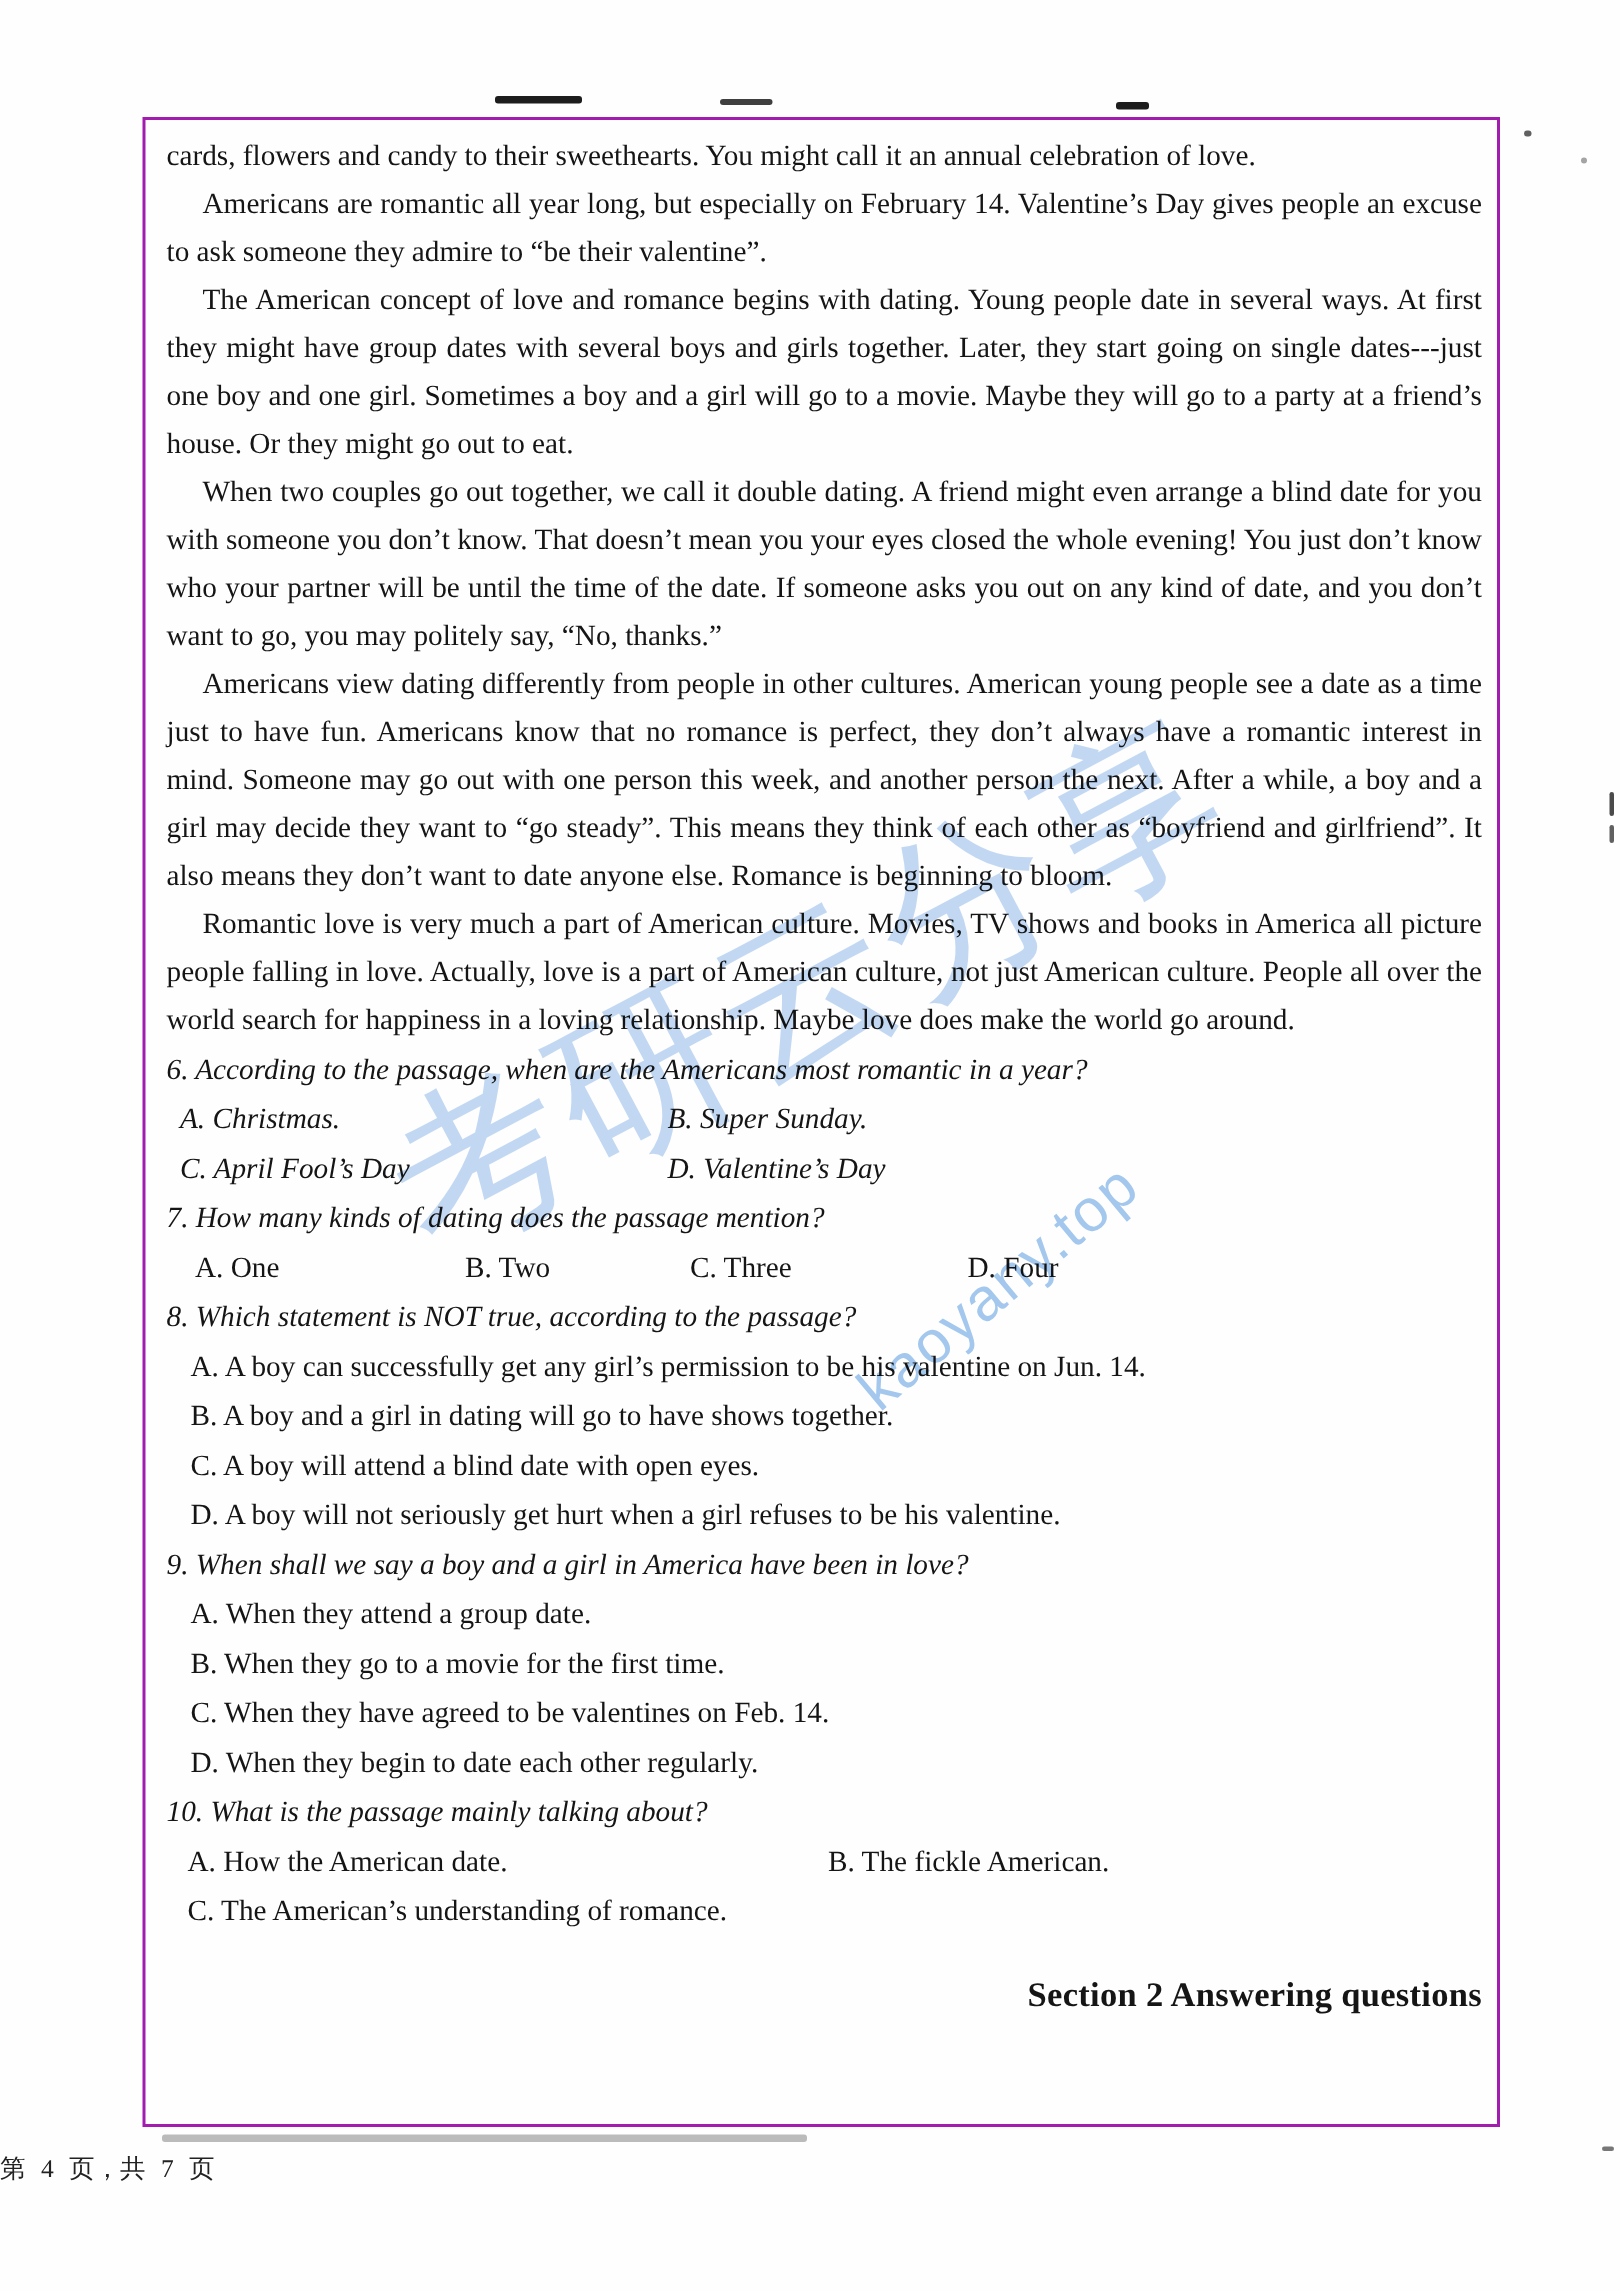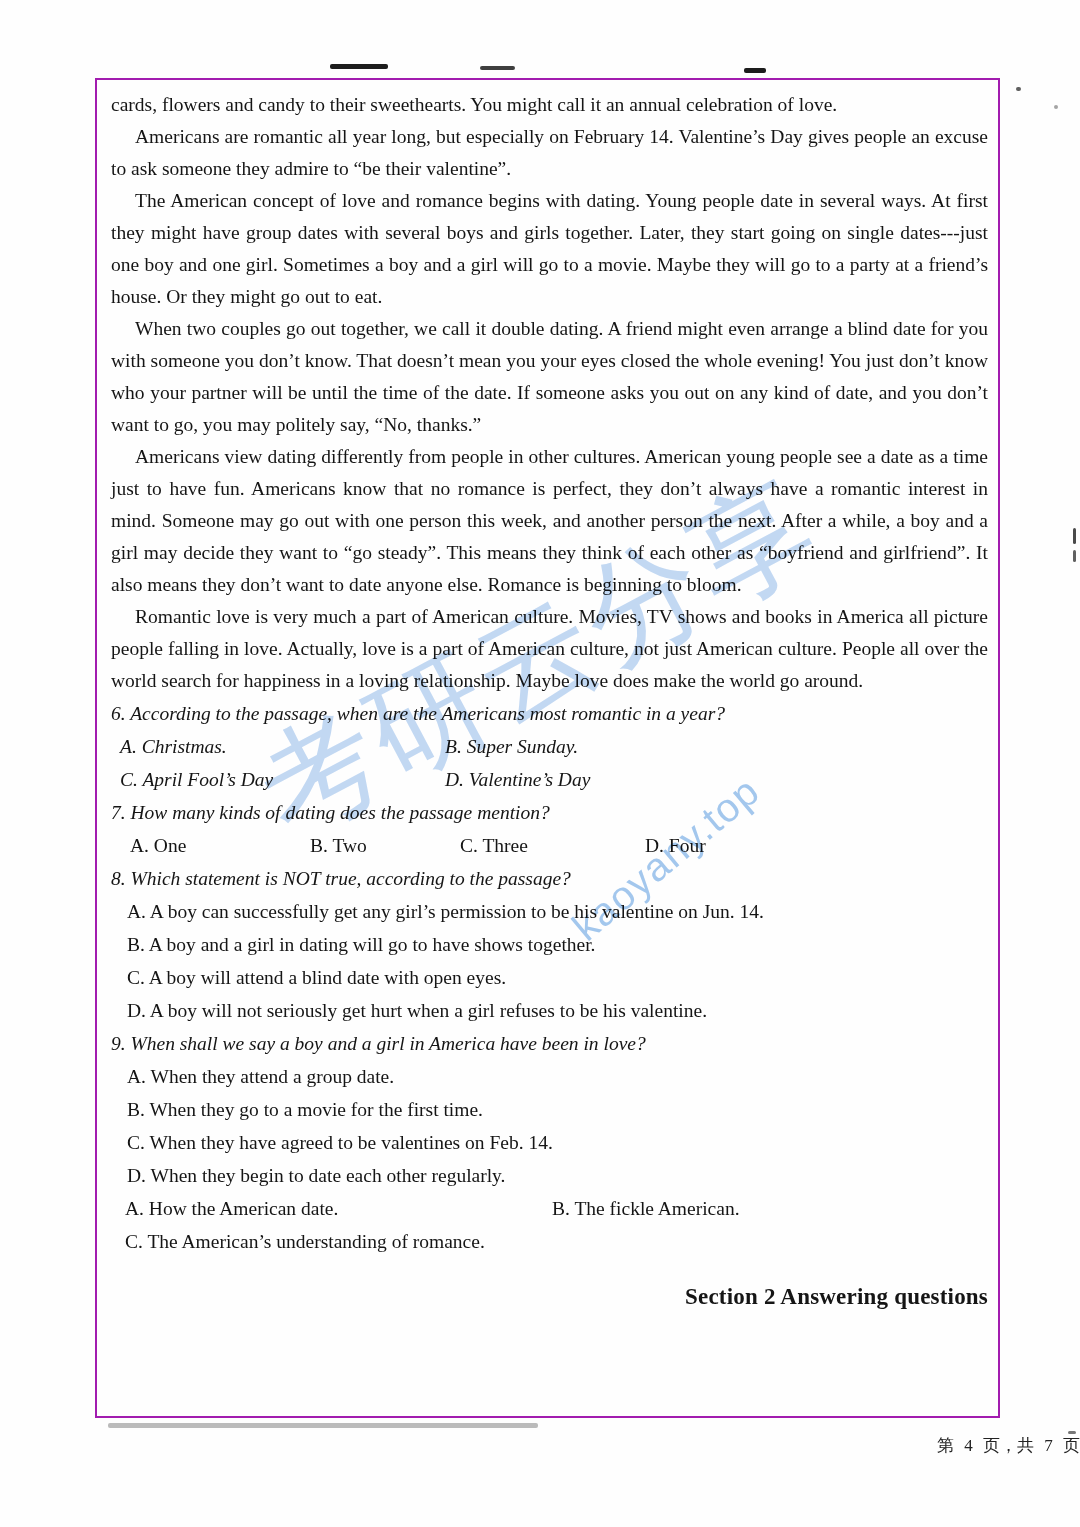--- a/index.html
+++ b/index.html
@@ -48,21 +48,21 @@
     font-weight: 700;
     letter-spacing: 0.2px;
     text-align: right;
   }
 
   
   .page-footer {
     position: absolute;
     top: 1434px; left: 0;
     width: 100%;
-    text-align: right;
+    text-align: left;
     font-size: 17px;
     word-spacing: 6px;
     color: #222;
     z-index: 1;
   }
 
   
   .wm {
     position: absolute;
     white-space: nowrap;
@@ -165,20 +165,24 @@
       </div>
       <div class="opts-list">
         <span class="opt">A. When they attend a group date.</span>
         <span class="opt">B. When they go to a movie for the first time.</span>
         <span class="opt">C. When they have agreed to be valentines on Feb. 14.</span>
         <span class="opt">D. When they begin to date each other regularly.</span>
       </div>
     </div>
 
     <div class="question">
+      <div class="q-line">
+        <span>10.</span>
+        <span>What is the passage mainly talking about?</span>
+      </div>
       <div class="opts-2col-wide">
         <span class="opt">A. How the American date.</span>
         <span class="opt">B. The fickle American.</span>
         <span class="opt">C. The American’s understanding of romance.</span>
       </div>
     </div>
 
   </div>
 
   <div class="section-heading">Section 2 Answering questions</div>

